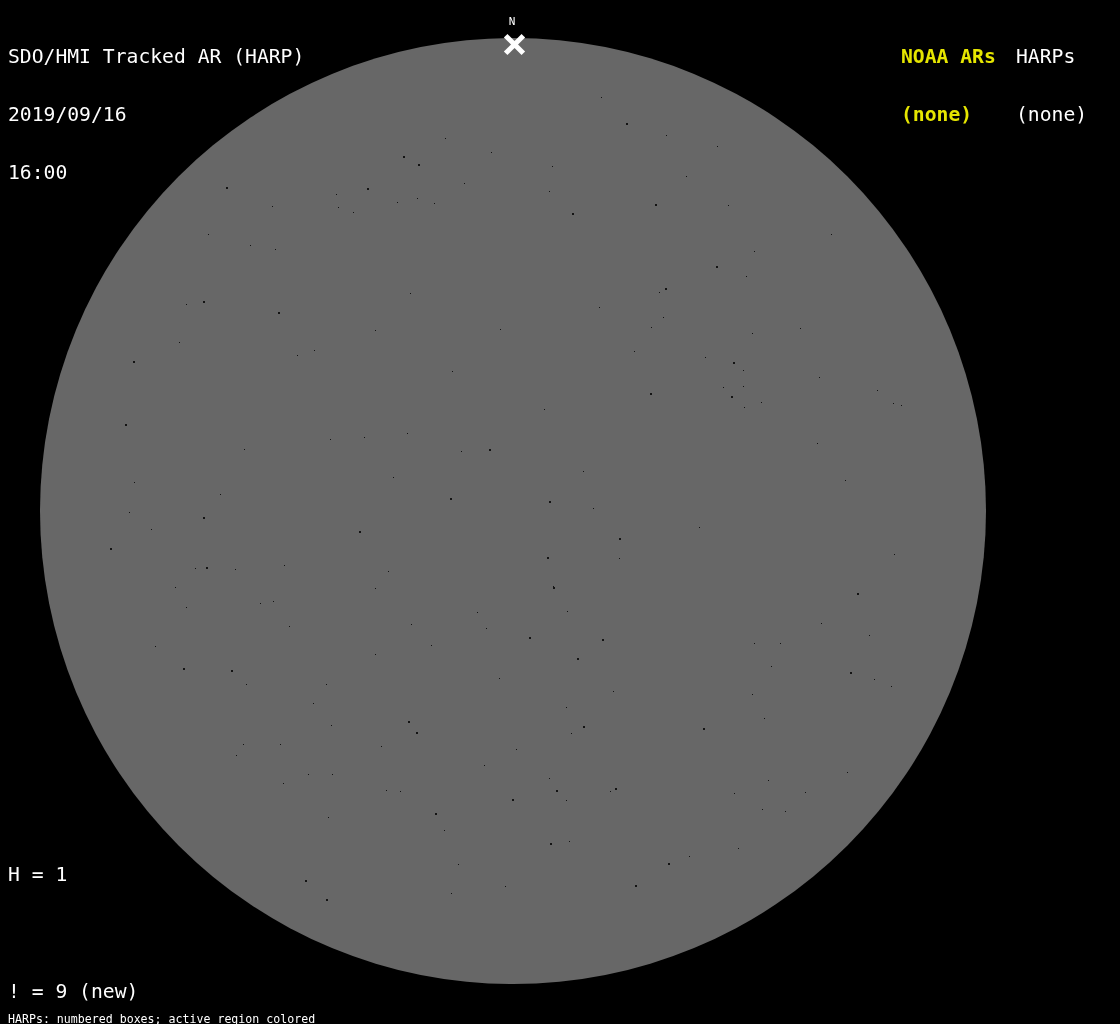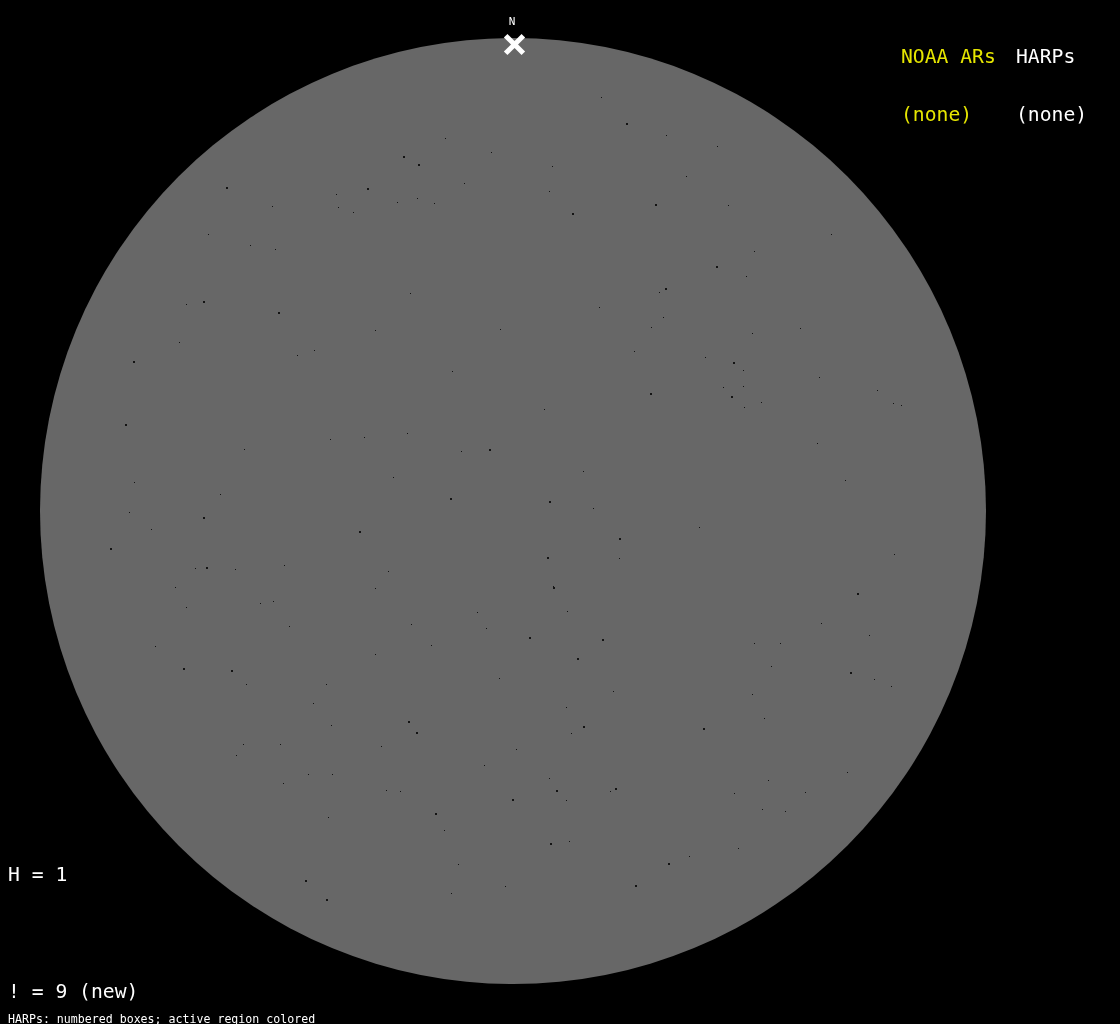--- a/index.html
+++ b/index.html
@@ -40,21 +40,21 @@
   .title-block{
     position:absolute;left:8px;top:9px;
     font-size:19.7px;line-height:19.2px;white-space:pre;color:var(--text);
   }
 
   
   .ar-col{
     position:absolute;top:9px;
     font-size:19.7px;line-height:19.2px;white-space:pre;
   }
-  .ar-col.noaa{left:901px;color:var(--yellow);}
+  .ar-col.noaa{left:901px;color:var(--yellow);font-weight:bold;}
   .ar-col.harps{left:1016px;color:var(--text);}
 
   
   .legend{
     position:absolute;left:8px;top:827px;
     font-size:19.7px;line-height:19.2px;white-space:pre;color:var(--text);
   }
   .legend-items{margin-top:21px;}
 
   
@@ -247,20 +247,23 @@
       <div class="speckle" style="left: 381px; top: 746px; width: 1px; height: 1px;"></div>
     </div>
 
   <div class="north-label">N</div>
   <div class="cross">
     <div class="bar bar-a"></div>
     <div class="bar bar-b"></div>
   </div>
 
   <div class="title-block">
+    <div>SDO/HMI Tracked AR (HARP)</div>
+    <div>2019/09/16</div>
+    <div>16:00</div>
   </div>
 
   <div class="ar-col noaa">
     <div>NOAA ARs</div>
     <div>(none)</div>
   </div>
 
   <div class="ar-col harps">
     <div>HARPs</div>
     <div>(none)</div>

